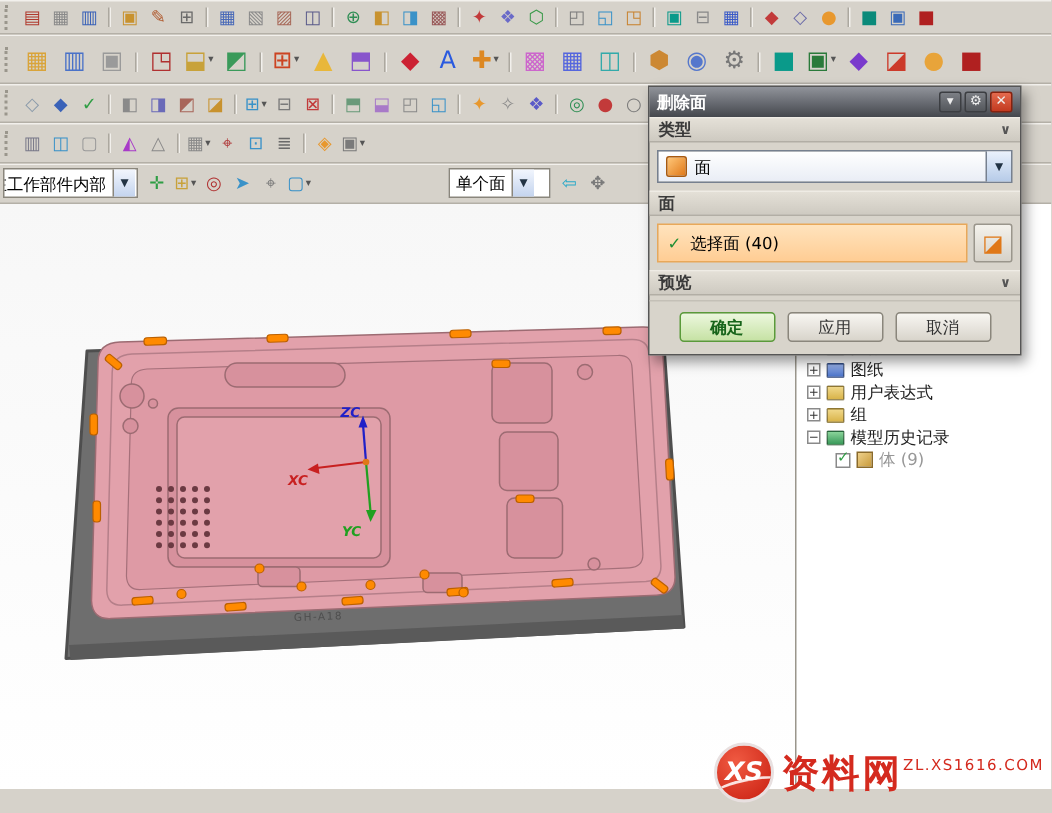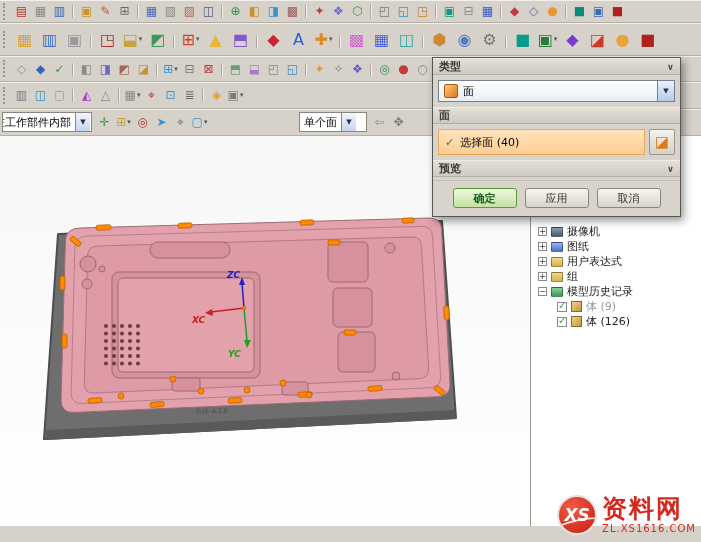--- a/index.html
+++ b/index.html
@@ -84,21 +84,21 @@
           border:1px solid #8a867c; border-radius:3px; background:linear-gradient(#f8f6f2,#d8d4cb); color:#333; }
   .dbtn.ok { border-color:#5a9a3a; background:linear-gradient(#ecf7de,#c6e2a4); color:#17641a; font-weight:bold; }
 
   
   .wm { position:absolute; right:5px; bottom:7px; display:flex; align-items:center; gap:5px; z-index:60; }
   .wmlogo { width:40px; height:40px; border-radius:50%; background:radial-gradient(circle at 35% 30%,#f05a42,#c81e10);
             color:#fff; display:flex; align-items:center; justify-content:center; font-weight:bold;
             font-style:italic; font-size:17px; border:2px solid #e8e0e0; position:relative; overflow:hidden;text-align:center; }
   .wmlogo::after { content:""; position:absolute; left:-6px; top:22px; width:52px; height:14px;
                    border-top:2px solid rgba(255,255,255,.85); border-radius:50%; transform:rotate(-12deg); }
-  .wmtxt { display:flex; flex-direction:column; line-height:1; }
+  .wmtxt { display:flex; line-height:1; }
   .wmname { font-size:25px; font-weight:bold; color:#d42a1e; letter-spacing:2px; }
   .wmurl { font-size:10px; color:#d42a1e; margin-top:3px; letter-spacing:1px; }
 </style>
 </head>
 <body>
 
 <div class="app">
 
   <div class="tb-row r1">
       <span class="grip"></span>
@@ -261,29 +261,32 @@
       <div class="trow">
         <span class="exp">−</span>
         <span class="ficon fi-hist"></span>
         <span>模型历史记录</span>
       </div>
       <div class="trow child">
         <span class="cb"></span>
         <span class="bico"></span>
         <span class="dimtext">体 (9)</span>
       </div>
-      <div class="trow child">
-        <span class="cb"></span>
-        <span class="bico"></span>
-        <span>体 (126)</span>
-      </div>
     </div>
   </div>
 
   <div class="dialog">
+    <div class="dtitle">
+      <span>删除面</span>
+      <span class="dtbtns">
+        <span class="dtb">▾</span>
+        <span class="dtb">⚙</span>
+        <span class="dtb close">✕</span>
+      </span>
+    </div>
 
     <div class="dsec">
       <span>类型</span>
       <span class="dchev">∨</span>
     </div>
     <div class="dcombo">
       <span class="fico"></span>
       <span class="txt">面</span>
       <span class="darr">▼</span>
     </div>

